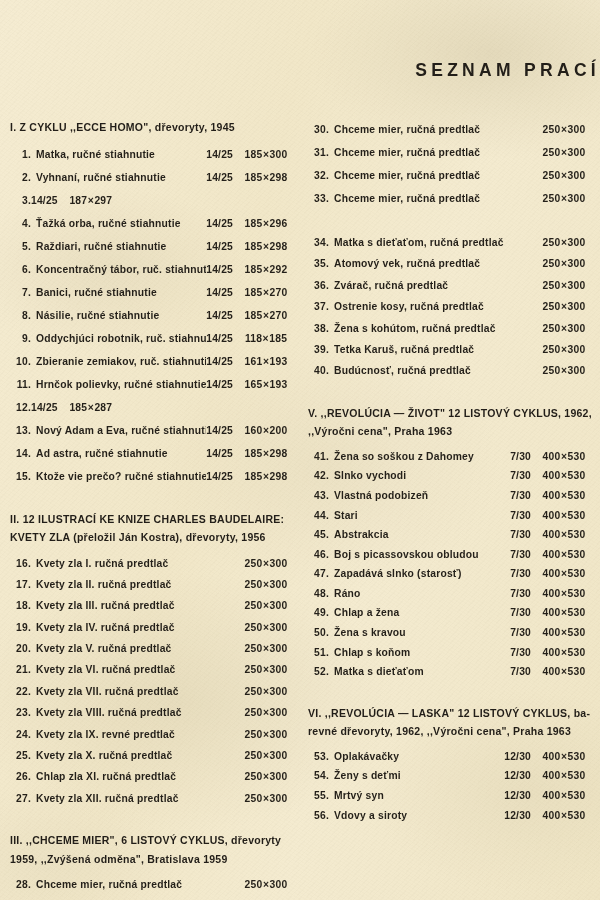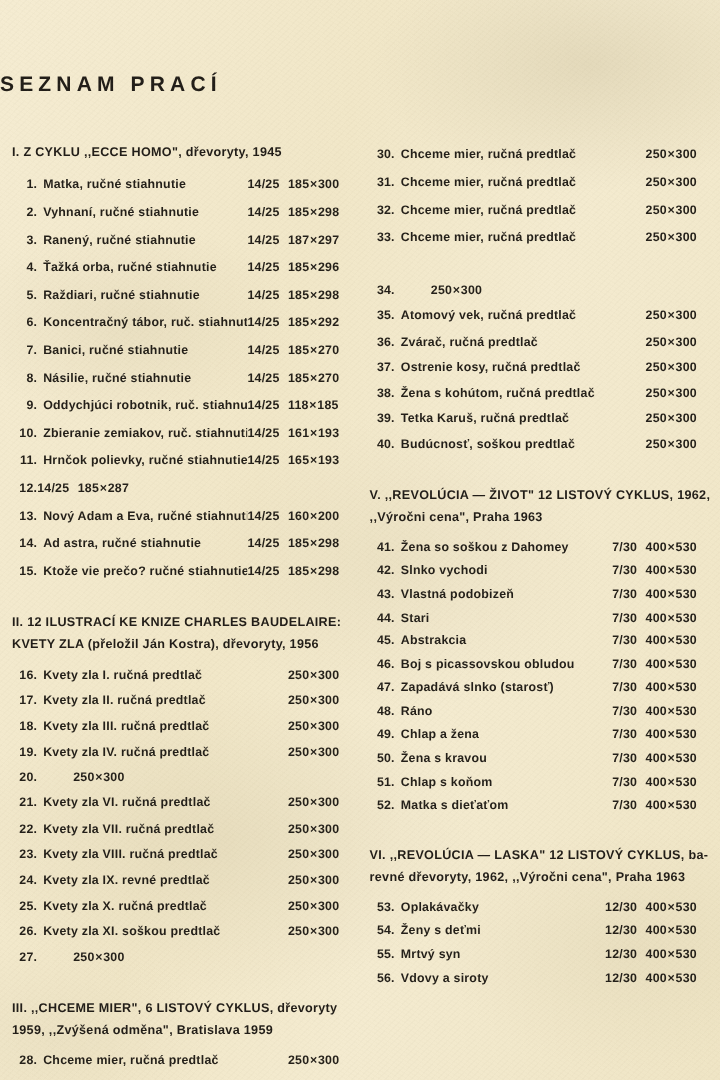--- a/index.html
+++ b/index.html
@@ -36,21 +36,21 @@
     background-image:
       repeating-linear-gradient(32deg, rgba(160,148,115,0.10) 0 1px, rgba(255,255,255,0) 1px 3px),
       repeating-linear-gradient(-47deg, rgba(150,138,105,0.08) 0 1px, rgba(255,255,255,0) 1px 4px);
   }
 
   
   #doc-title {
     position: absolute;
     left: 0; right: 0;
     top: 60px;
-    text-align: left;
+    text-align: right;
     font-size: 17.5px;
     font-weight: bold;
     letter-spacing: 4.3px;
     color: #211d18;
   }
 
   
   .column {
     position: absolute;
     top: 118px;
@@ -90,21 +90,21 @@
     padding-left: 5px;
     overflow: hidden;
   }
   .entry .ed {
     flex: 0 0 30px;
     text-align: right;
     padding-right: 7px;
   }
   .entry .dim {
     flex: 0 0 52px;
-    text-align: left;
+    text-align: center;
   }
   .entry .dim .x {
     display: inline-block;
     padding: 0 0.5px;
     font-weight: bold;
   }
 
   
   .rows-wide  .entry { height: 23px;   line-height: 23px; }
   .rows-mid   .entry { height: 21.4px; line-height: 21.4px; }
@@ -132,21 +132,20 @@
           <span class="dim"><span>185</span><span class="x">×</span><span>300</span></span>
         </div>
         <div class="entry">
           <span class="num">2.</span>
           <span class="title">Vyhnaní, ručné stiahnutie</span>
           <span class="ed">14/25</span>
           <span class="dim"><span>185</span><span class="x">×</span><span>298</span></span>
         </div>
         <div class="entry">
           <span class="num">3.</span>
-          <span class="title">Ranený, ručné stiahnutie</span>
           <span class="ed">14/25</span>
           <span class="dim"><span>187</span><span class="x">×</span><span>297</span></span>
         </div>
         <div class="entry">
           <span class="num">4.</span>
           <span class="title">Ťažká orba, ručné stiahnutie</span>
           <span class="ed">14/25</span>
           <span class="dim"><span>185</span><span class="x">×</span><span>296</span></span>
         </div>
         <div class="entry">
@@ -240,20 +239,21 @@
           <span class="dim"><span>250</span><span class="x">×</span><span>300</span></span>
         </div>
         <div class="entry">
           <span class="num">19.</span>
           <span class="title">Kvety zla    IV. ručná predtlač</span>
           <span class="ed"></span>
           <span class="dim"><span>250</span><span class="x">×</span><span>300</span></span>
         </div>
         <div class="entry">
           <span class="num">20.</span>
+          <span class="title">Kvety zla     V. ručná predtlač</span>
           <span class="ed"></span>
           <span class="dim"><span>250</span><span class="x">×</span><span>300</span></span>
         </div>
         <div class="entry">
           <span class="num">21.</span>
           <span class="title">Kvety zla    VI. ručná  predtlač</span>
           <span class="ed"></span>
           <span class="dim"><span>250</span><span class="x">×</span><span>300</span></span>
         </div>
         <div class="entry">
@@ -275,26 +275,27 @@
           <span class="dim"><span>250</span><span class="x">×</span><span>300</span></span>
         </div>
         <div class="entry">
           <span class="num">25.</span>
           <span class="title">Kvety zla     X. ručná predtlač</span>
           <span class="ed"></span>
           <span class="dim"><span>250</span><span class="x">×</span><span>300</span></span>
         </div>
         <div class="entry">
           <span class="num">26.</span>
-          <span class="title">Kvety zla    XI. soškou predtlač</span>
+          <span class="title">Chlap zla    XI. ručná predtlač</span>
           <span class="ed"></span>
           <span class="dim"><span>250</span><span class="x">×</span><span>300</span></span>
         </div>
         <div class="entry">
           <span class="num">27.</span>
+          <span class="title">Kvety zla   XII. ručná predtlač</span>
           <span class="ed"></span>
           <span class="dim"><span>250</span><span class="x">×</span><span>300</span></span>
         </div>
       </div>
       <div class="gap-lg"></div>
       <div class="section-head">
         <span class="ln">III. ,,CHCEME MIER", 6 LISTOVÝ CYKLUS, dřevoryty</span>
         <span class="ln">1959, ,,Zvýšená odměna", Bratislava 1959</span>
       </div>
       <div class="block rows-mid">
@@ -336,20 +337,21 @@
           <span class="num">33.</span>
           <span class="title">Chceme  mier,  ručná  predtlač</span>
           <span class="ed"></span>
           <span class="dim"><span>250</span><span class="x">×</span><span>300</span></span>
         </div>
       </div>
       <div class="gap-lg"></div>
       <div class="block rows-mid">
         <div class="entry">
           <span class="num">34.</span>
+          <span class="title">Matka s dieťaťom, ručná predtlač</span>
           <span class="ed"></span>
           <span class="dim"><span>250</span><span class="x">×</span><span>300</span></span>
         </div>
         <div class="entry">
           <span class="num">35.</span>
           <span class="title">Atomový vek, ručná predtlač</span>
           <span class="ed"></span>
           <span class="dim"><span>250</span><span class="x">×</span><span>300</span></span>
         </div>
         <div class="entry">
@@ -371,21 +373,21 @@
           <span class="dim"><span>250</span><span class="x">×</span><span>300</span></span>
         </div>
         <div class="entry">
           <span class="num">39.</span>
           <span class="title">Tetka Karuš, ručná predtlač</span>
           <span class="ed"></span>
           <span class="dim"><span>250</span><span class="x">×</span><span>300</span></span>
         </div>
         <div class="entry">
           <span class="num">40.</span>
-          <span class="title">Budúcnosť, soškou predtlač</span>
+          <span class="title">Budúcnosť, ručná predtlač</span>
           <span class="ed"></span>
           <span class="dim"><span>250</span><span class="x">×</span><span>300</span></span>
         </div>
       </div>
       <div class="gap-lg"></div>
       <div class="section-head">
         <span class="ln">V. ,,REVOLÚCIA — ŽIVOT" 12 LISTOVÝ CYKLUS, 1962,</span>
         <span class="ln">,,Výročni cena", Praha 1963</span>
       </div>
       <div class="block rows-tight">

